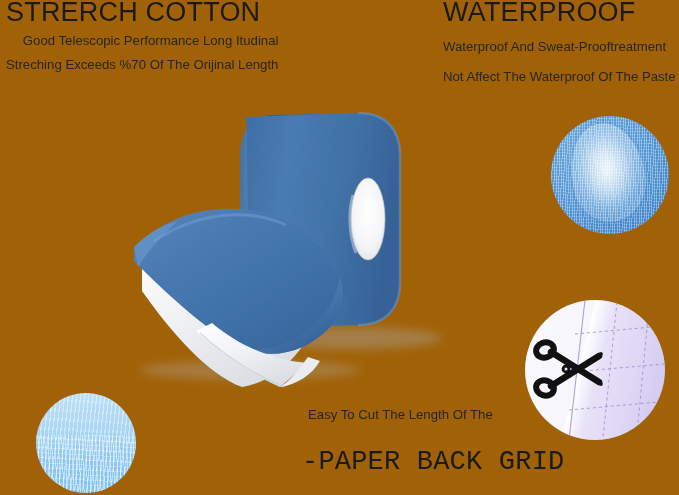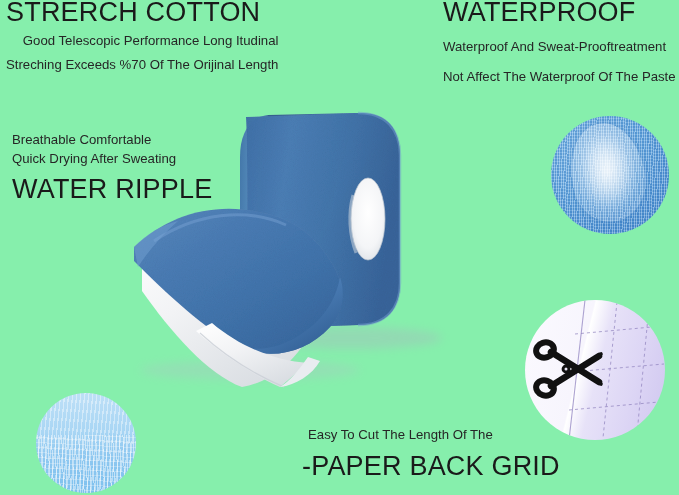--- a/index.html
+++ b/index.html
@@ -1,18 +1,18 @@
 <!DOCTYPE html>
 <html><head>
 <meta charset="utf-8">
 <style>
   html,body{margin:0;padding:0;background:#fff;}
   body{font-family:"Liberation Sans", sans-serif;}
   #stage{
-    position:relative;width:679px;height:495px;background:#86efac;overflow:hidden;
+    position:relative;width:679px;height:495px;background:#a16207;overflow:hidden;
   }
 
   
   .feature{position:absolute;}
   .heading{
     font-size:27px;color:#1a1a1a;letter-spacing:.2px;line-height:1.05;
     font-weight:400;white-space:nowrap;
   }
   .desc{
     font-size:13.2px;color:#262626;line-height:1.45;white-space:nowrap;
@@ -20,22 +20,22 @@
 
   #feat-stretch{left:6px;top:-2px;}
   #feat-stretch .desc{margin-top:5px;text-align:right;}
 
   #feat-waterproof{left:443px;top:-2px;}
   #feat-waterproof .desc{margin-top:11px;}
 
   #feat-ripple{left:12px;top:130px;}
   #feat-ripple .heading{margin-top:7px;}
 
-  #feat-grid{left:308px;top:425px;}
-  #feat-grid .heading{margin-top:8px;margin-left:-6px;}
+  #feat-grid{left:308px;top:405px;}
+  #feat-grid .heading{margin-top:24px;margin-left:-6px;font-family:Liberation Mono, monospace;}
 
   
   #tape{position:absolute;left:100px;top:95px;width:410px;height:315px;}
   #tape svg{display:block;width:100%;height:100%;}
 
   
   .inset{position:absolute;border-radius:50%;overflow:hidden;}
 
   
   #inset-texture{
@@ -184,25 +184,20 @@
     <div class="desc">Good Telescopic Performance Long Itudinal</div>
     <div class="desc">Streching Exceeds %70 Of The Orijinal Length</div>
   </div>
 
   <div class="feature" id="feat-waterproof">
     <div class="heading">WATERPROOF</div>
     <div class="desc">Waterproof And Sweat-Prooftreatment</div>
     <div class="desc">Not Affect The Waterproof Of The Paste</div>
   </div>
 
-  <div class="feature" id="feat-ripple">
-    <div class="desc">Breathable Comfortable</div>
-    <div class="desc">Quick Drying After Sweating</div>
-    <div class="heading">WATER RIPPLE</div>
-  </div>
 
   <div class="feature" id="feat-grid">
     <div class="desc">Easy To Cut The Length Of The</div>
     <div class="heading">-PAPER BACK GRID</div>
   </div>
 
   <div class="inset" id="inset-texture">
     <div class="lens"></div>
   </div>
 

